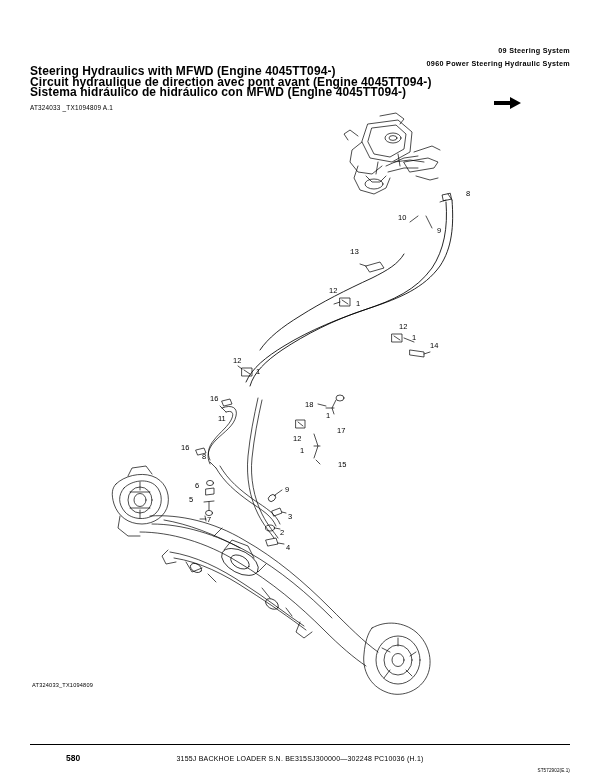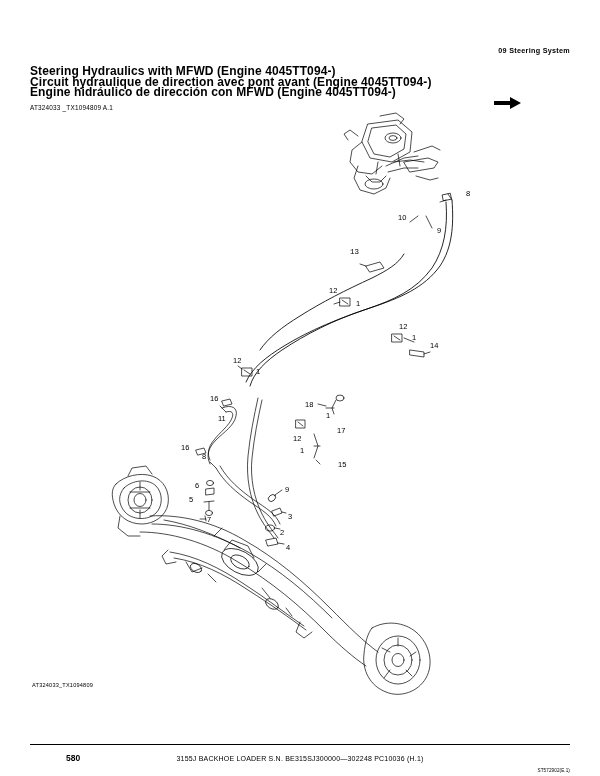--- a/index.html
+++ b/index.html
@@ -122,26 +122,27 @@
 </head>
 <body>
 
 <div class="page">
 
   <div class="header">
     <div>
       <span>09</span>
       <span>Steering  System</span>
     </div>
+    <div>0960  Power  Steering  Hydraulic  System</div>
   </div>
 
   <div class="title-block">
     <div>Steering Hydraulics with MFWD (Engine 4045TT094-)</div>
     <div>Circuit hydraulique de direction avec pont avant (Engine 4045TT094-)</div>
-    <div>Engine hidráulico de dirección con MFWD (Engine 4045TT094-)</div>
+    <div>Sistema hidráulico de hidráulico con MFWD (Engine 4045TT094-)</div>
   </div>
 
   <div class="figure-id">AT324033 _TX1094809 A.1</div>
   <div class="figure-id-bottom">AT324033_TX1094809</div>
 
   <svg class="north-arrow" viewBox="0 0 28 14">
     <path d="M0 5 L16 5 L16 1 L27 7 L16 13 L16 9 L0 9 Z" fill="#000"></path>
   </svg>
 
   <svg class="drawing" viewBox="0 0 600 776">

